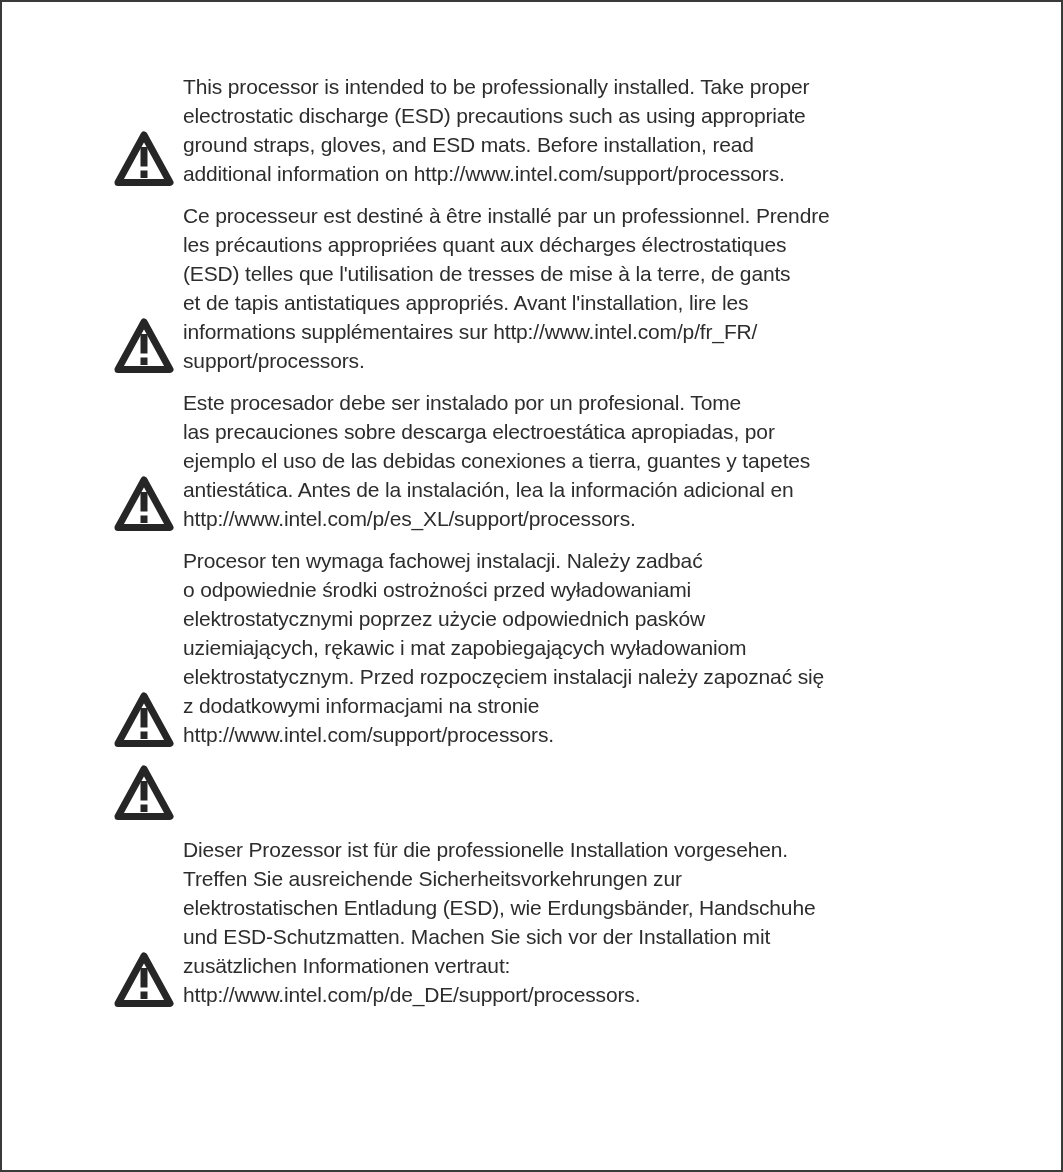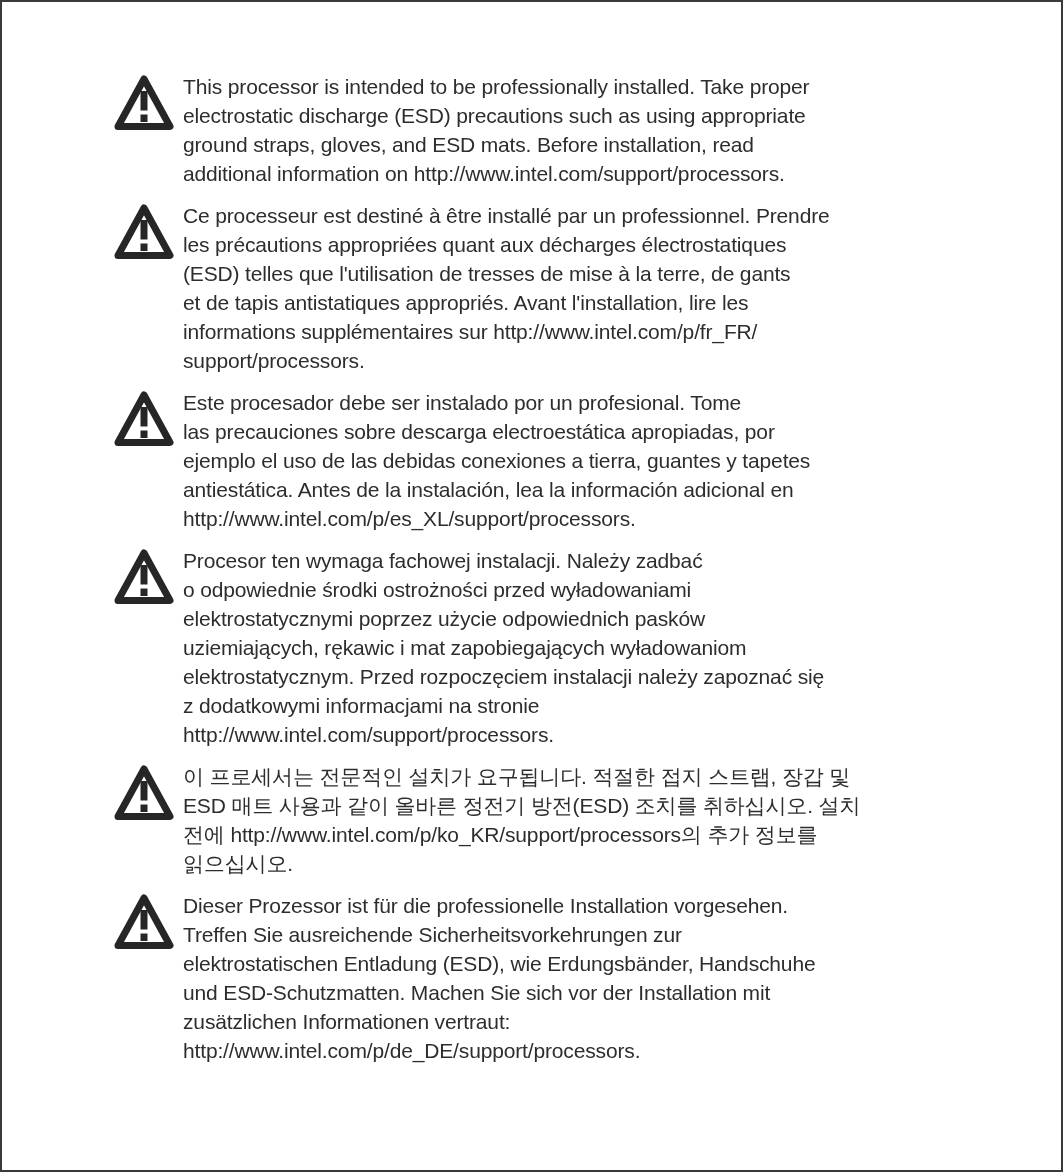--- a/index.html
+++ b/index.html
@@ -15,21 +15,21 @@
     background: #ffffff;
     overflow: hidden;
   }
   .content {
     padding-top: 70px;
     padding-left: 112px;
     padding-right: 60px;
   }
   .warning-row {
     display: flex;
-    align-items: flex-start;
+    align-items: flex-end;
     margin: 0 0 13px 0;
   }
   .icon-col {
     flex: 0 0 69px;
     display: block;
     padding-top: 2px;
   }
   .warning-text {
     margin: 0;
     font-family: "Liberation Sans", "DejaVu Sans", sans-serif;
@@ -110,24 +110,20 @@
     </section>
 
     <section class="warning-row">
       <span class="icon-col">
         <svg class="tri" width="60" height="58" viewBox="0 0 60 58">
           <path d="M30 5 L56 52.5 H4 Z" fill="none" stroke="#262626" stroke-width="7" stroke-linejoin="round"></path>
           <rect x="26.5" y="17" width="7" height="19.5" fill="#262626"></rect>
           <rect x="26.5" y="40.5" width="7" height="7.5" fill="#262626"></rect>
         </svg>
       </span>
-      <p class="warning-text">이 프로세서는 전문적인 설치가 요구됩니다. 적절한 접지 스트랩, 장갑 및
-ESD 매트 사용과 같이 올바른 정전기 방전(ESD) 조치를 취하십시오. 설치
-전에 http://www.intel.com/p/ko_KR/support/processors의 추가 정보를
-읽으십시오.</p>
     </section>
 
     <section class="warning-row">
       <span class="icon-col">
         <svg class="tri" width="60" height="58" viewBox="0 0 60 58">
           <path d="M30 5 L56 52.5 H4 Z" fill="none" stroke="#262626" stroke-width="7" stroke-linejoin="round"></path>
           <rect x="26.5" y="17" width="7" height="19.5" fill="#262626"></rect>
           <rect x="26.5" y="40.5" width="7" height="7.5" fill="#262626"></rect>
         </svg>
       </span>

